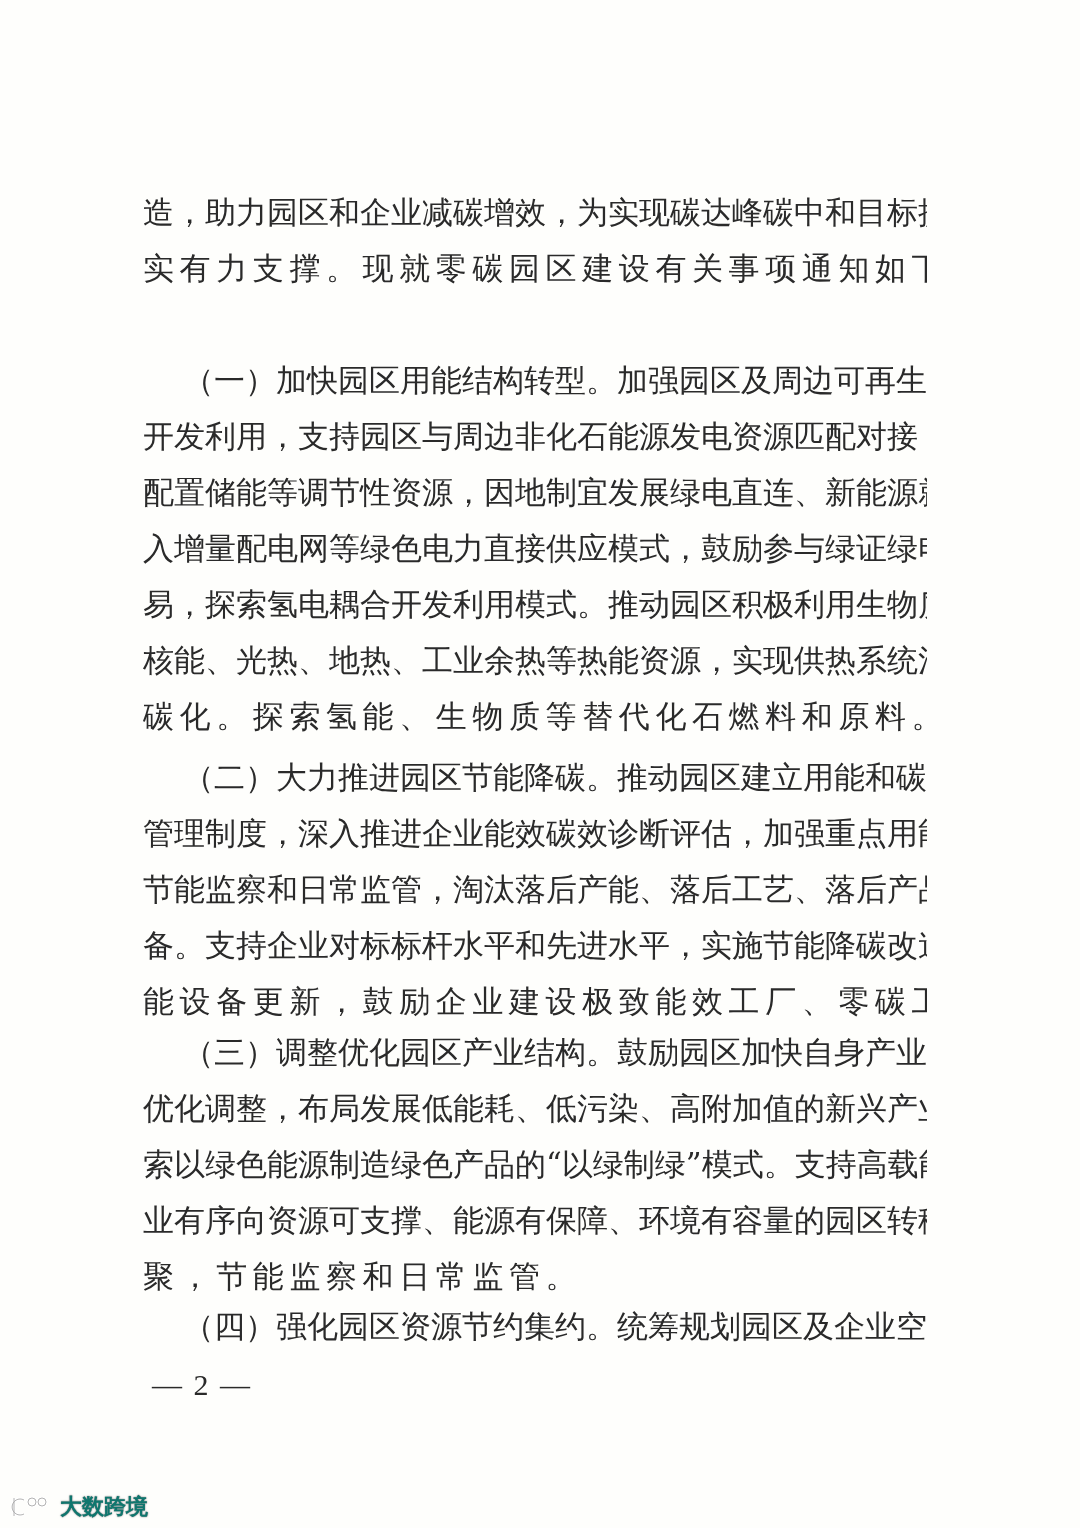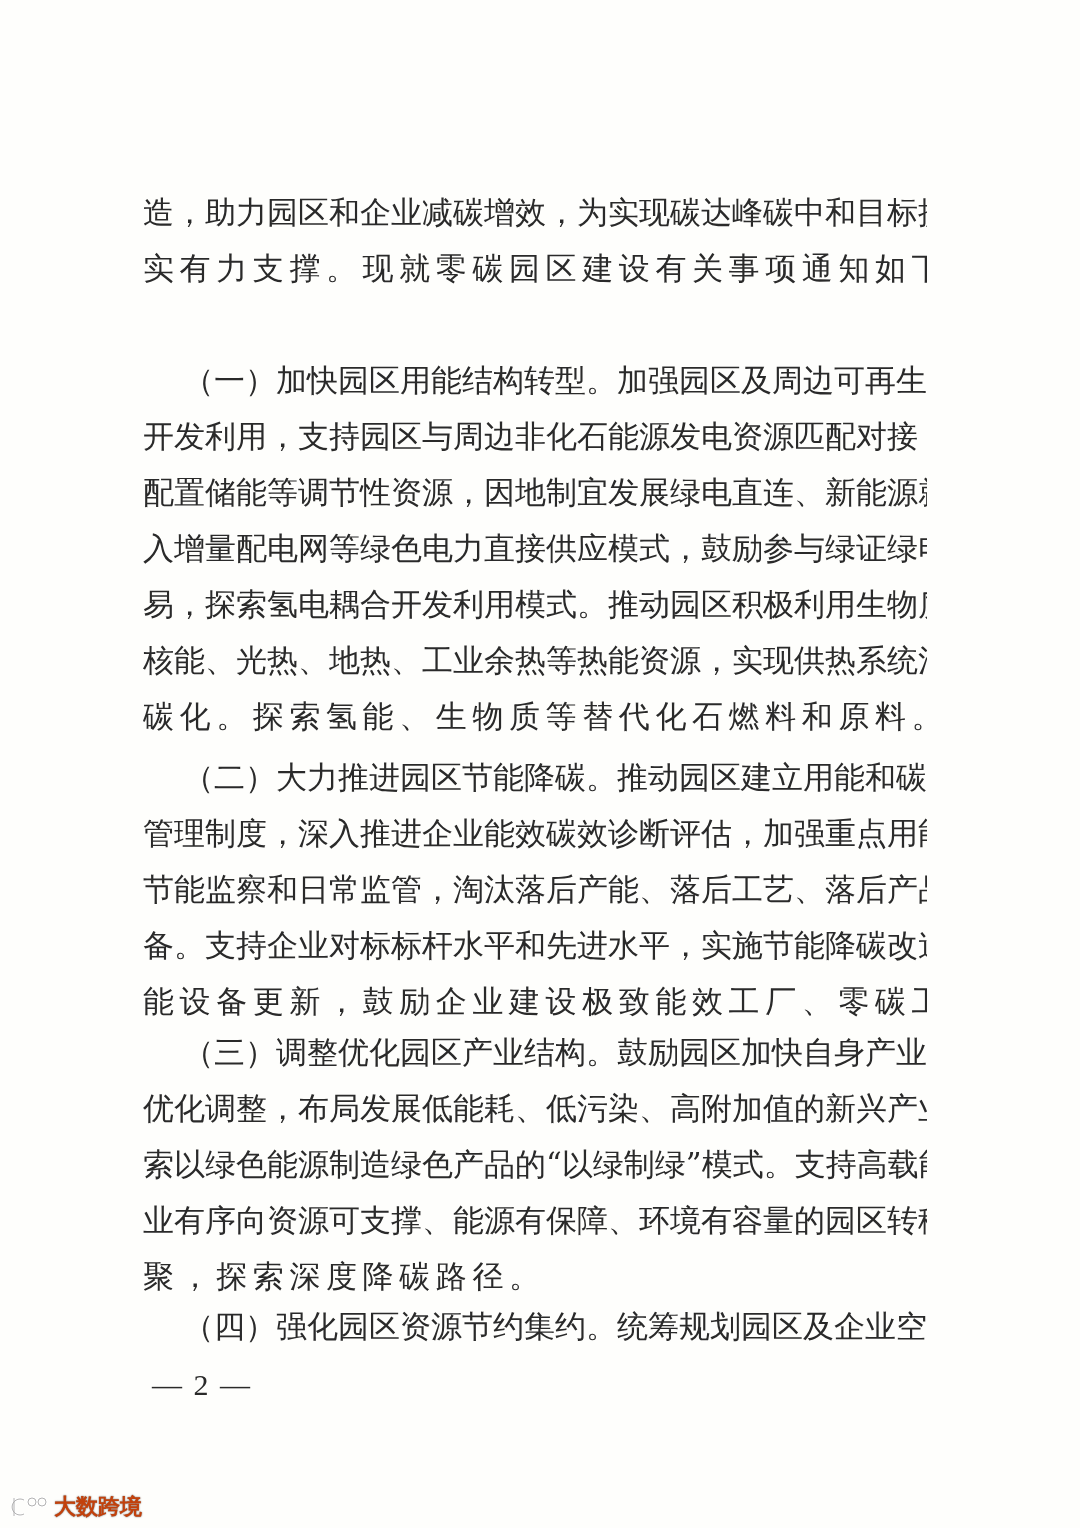--- a/index.html
+++ b/index.html
@@ -23,23 +23,23 @@
     font-weight: bold; text-align-last: left; left: 190px; letter-spacing: 1px;
   }
   .footer {
     position: absolute; left: 152px; top: 1368px;
     font-family: "Liberation Serif", "DejaVu Serif", serif;
     font-size: 30px; color: #2a2a2a; letter-spacing: 2px;
   }
   .watermark {
     position: absolute; left: 10px; top: 1492px;
     font-family: "DejaVu Sans", "Liberation Sans", sans-serif;
-    font-size: 22px; font-weight: bold; color: #c2410c;
+    font-size: 22px; font-weight: bold; color: #0f766e;
     text-shadow: 0 0 2px #9a9a9a, 0 0 1px #8a8a8a;
-    display: flex; align-items: center; 
+    display: flex; align-items: center; gap: 6px;
   }
   .wm-logo { display: inline-flex; align-items: center; font-size: 20px; }
   .wm-logo svg { display: block; }
 </style>
 </head>
 <body>
 
 <div class="page">
 
   <div class="line" style="top:190px">造，助力园区和企业减碳增效，为实现碳达峰碳中和目标提供坚</div>
@@ -57,21 +57,21 @@
   <div class="line" style="top:755px; left:183px; width:744px">（二）大力推进园区节能降碳。推动园区建立用能和碳排放</div>
   <div class="line" style="top:811px">管理制度，深入推进企业能效碳效诊断评估，加强重点用能设备</div>
   <div class="line" style="top:867px">节能监察和日常监管，淘汰落后产能、落后工艺、落后产品设</div>
   <div class="line" style="top:923px">备。支持企业对标标杆水平和先进水平，实施节能降碳改造和用</div>
   <div class="line last" style="top:979px">能设备更新，鼓励企业建设极致能效工厂、零碳工厂。</div>
 
   <div class="line" style="top:1030px; left:183px; width:744px">（三）调整优化园区产业结构。鼓励园区加快自身产业结构</div>
   <div class="line" style="top:1086px">优化调整，布局发展低能耗、低污染、高附加值的新兴产业，探</div>
   <div class="line" style="top:1142px">索以绿色能源制造绿色产品的“以绿制绿”模式。支持高载能产</div>
   <div class="line" style="top:1198px">业有序向资源可支撑、能源有保障、环境有容量的园区转移集</div>
-  <div class="line last" style="top:1254px">聚，探索深度降碳路径。</div>
+  <div class="line last" style="top:1254px">聚，节能监察和日常监管。</div>
 
   <div class="line" style="top:1304px; left:183px; width:744px">（四）强化园区资源节约集约。统筹规划园区及企业空间布</div>
 
   <div class="footer">— 2 —</div>
 
   <div class="watermark">
     <span class="wm-logo">
       <svg width="44" height="26" viewBox="0 0 44 26">
         <g fill="none" stroke="#ffffff" stroke-width="3">
           <path d="M4 4 L4 22"></path>

